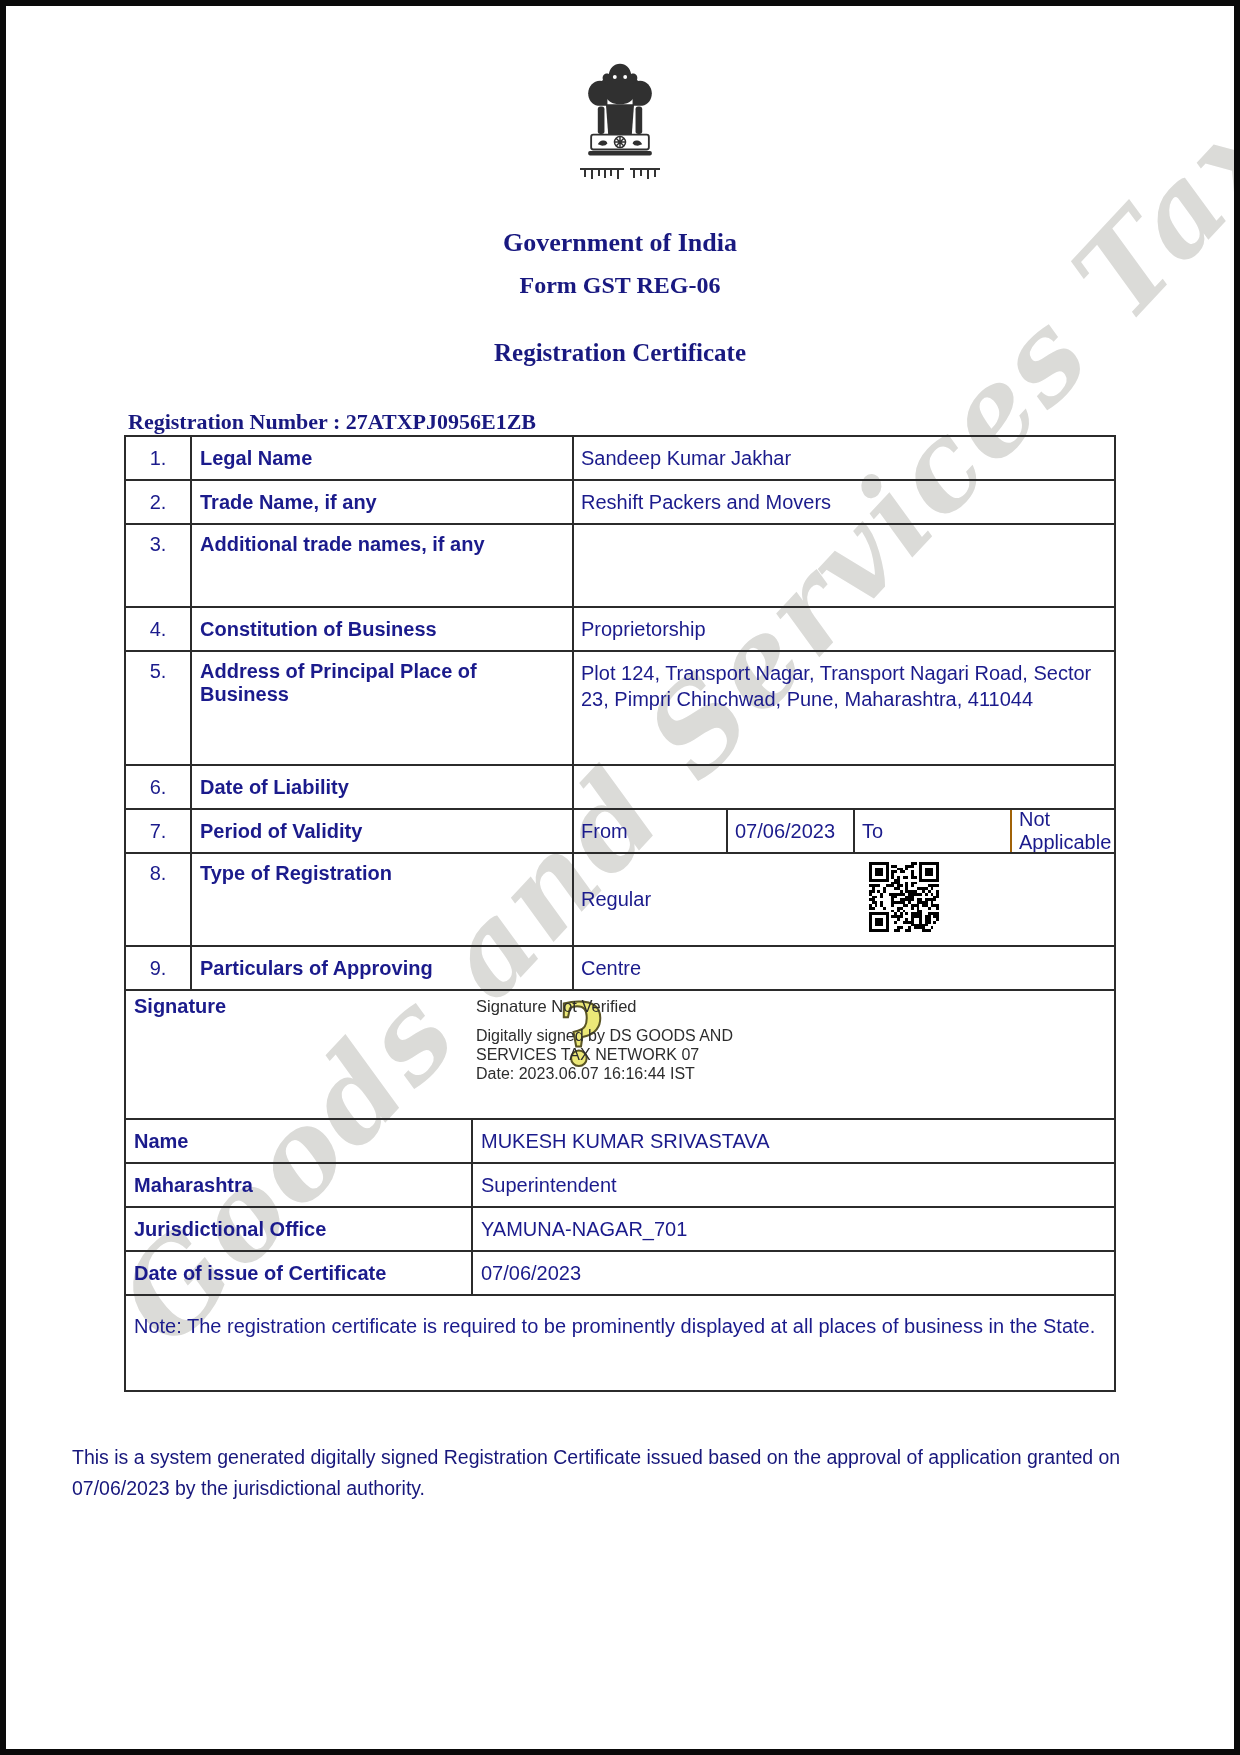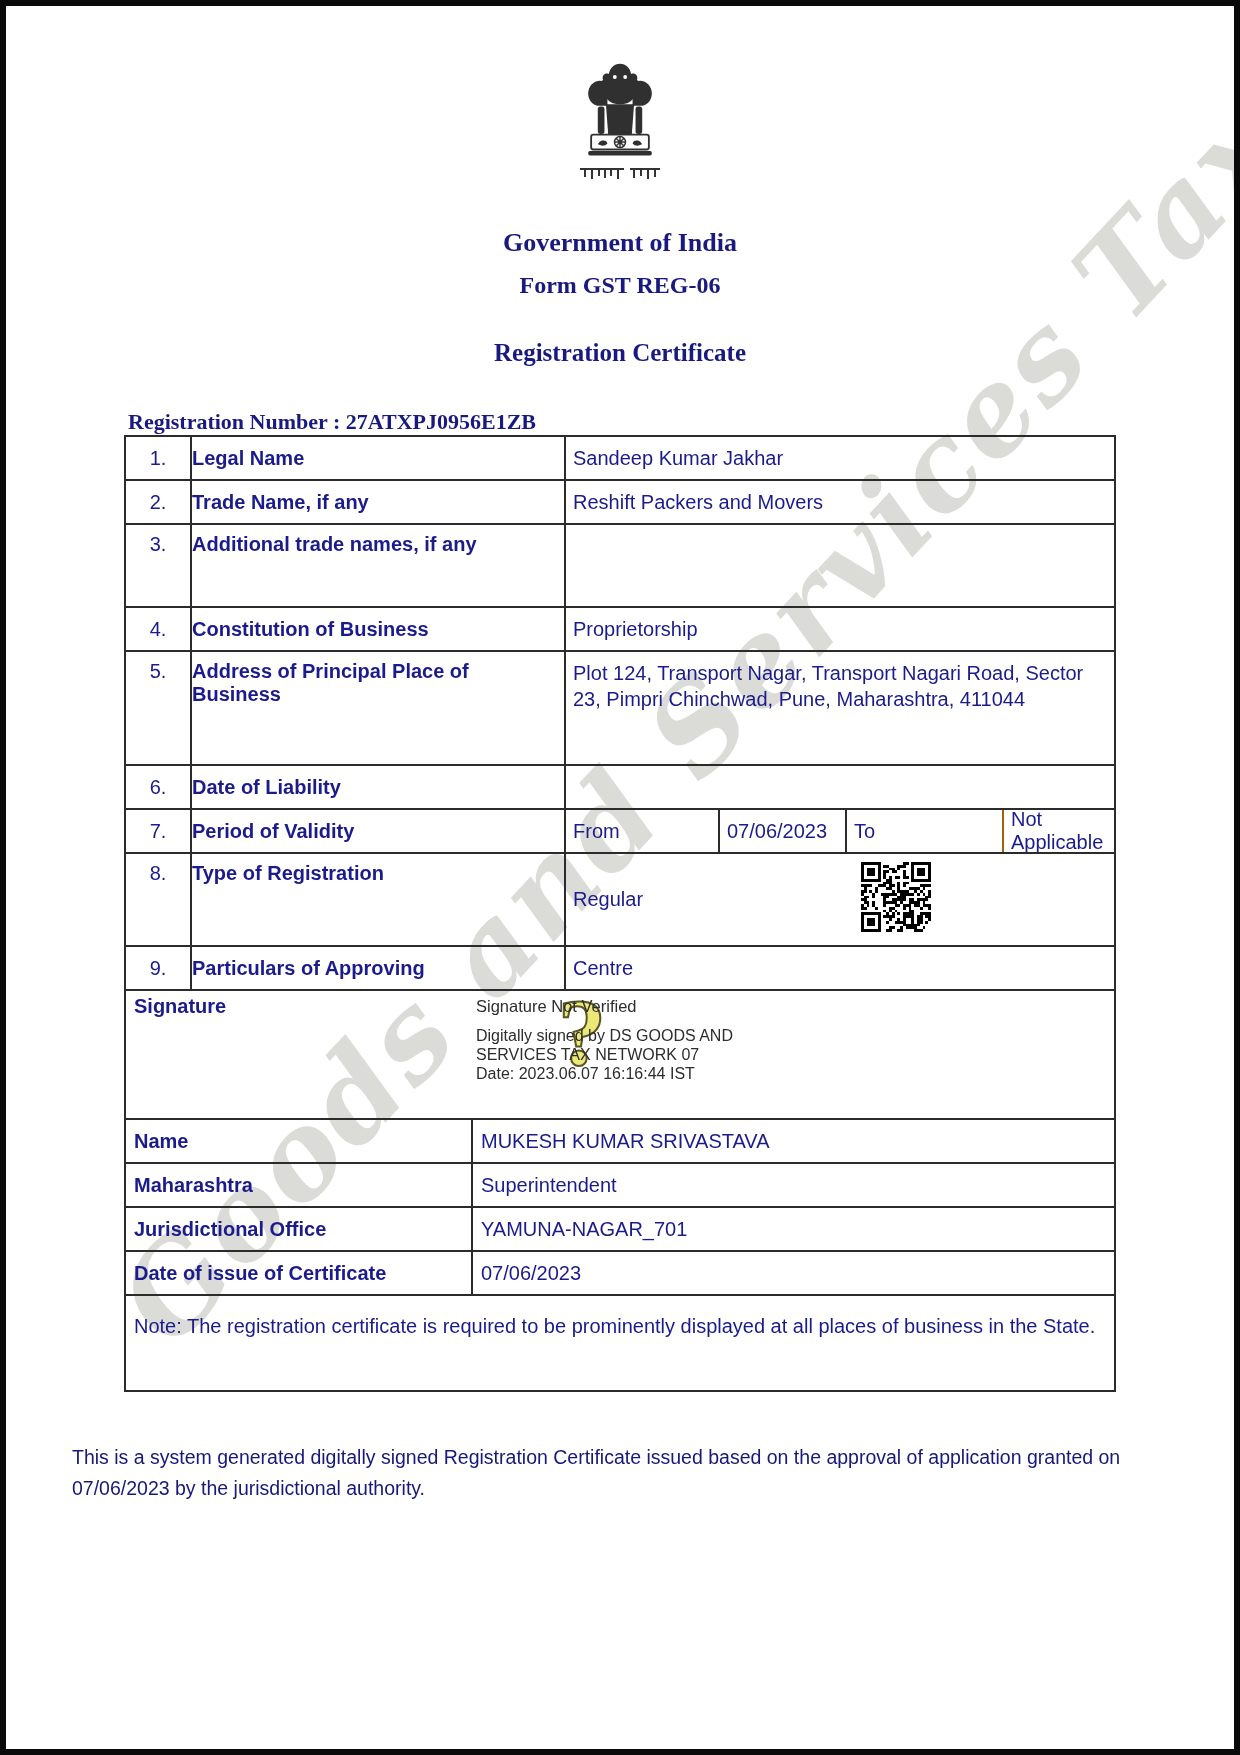--- a/index.html
+++ b/index.html
@@ -62,21 +62,21 @@
   .cert-table td{
     border:2px solid #2b2b2b;
     padding:0 6px;
     color:#1b1b8c;
     font-size:20px;
     vertical-align:middle;
     overflow:hidden;
     background:transparent;
   }
   td.num{text-align:center;width:52px;}
-  td.lbl{font-weight:bold;width:366px;padding-left:0;}
+  td.lbl{font-weight:bold;width:366px;padding-left:8px;}
   td.val{padding-left:7px;}
   td.top{vertical-align:top;padding-top:8px;}
   tr.h42 td{height:42px;}
   tr.h73 td{height:73px;}
   tr.h104 td{height:104px;}
   tr.h83 td{height:83px;}
   
   td.subwrap{padding:0;}
   .subrow{display:flex;height:100%;align-items:stretch;}
   .subcell{display:flex;align-items:center;padding-left:7px;box-sizing:border-box;height:42px;}

